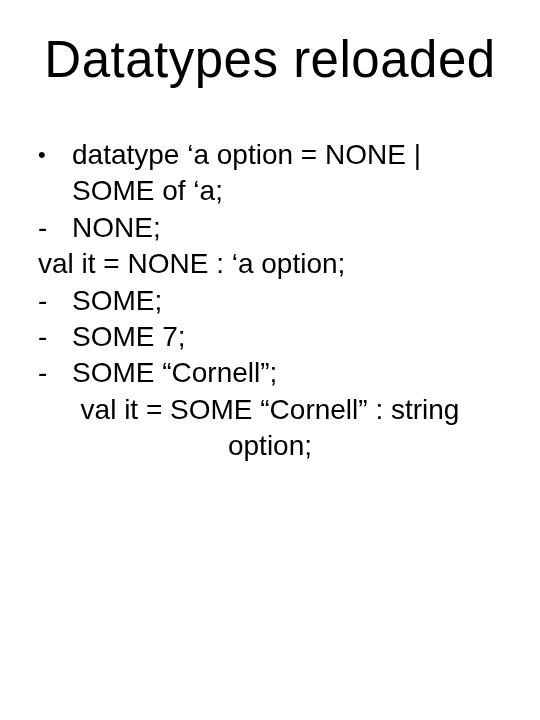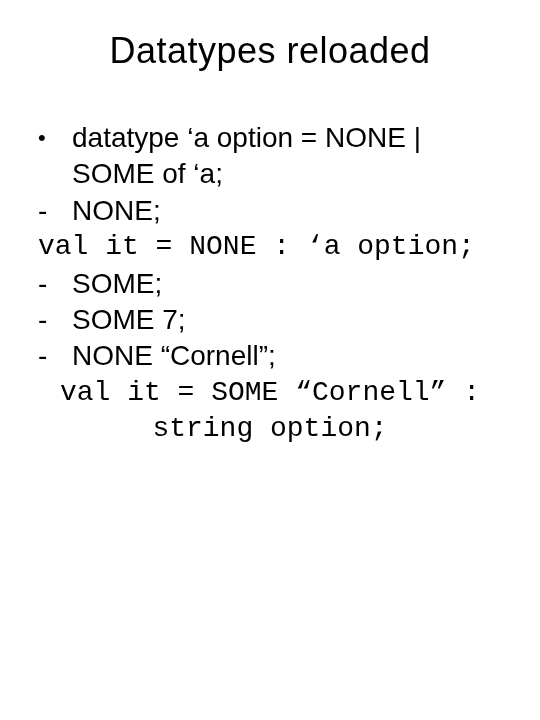--- a/index.html
+++ b/index.html
@@ -11,21 +11,21 @@
     font-family: Arial, Helvetica, sans-serif;
     color: #000000;
   }
   .slide {
     box-sizing: border-box;
     width: 540px;
     height: 720px;
     padding: 30px 38px 0 38px;
   }
   .title {
-    font-size: 36px;
+    font-size: 51px;
     text-align: center;
     margin: 0 0 48px 0;
     font-weight: normal;
     letter-spacing: 0.5px;
   }
   .body {
     font-size: 28px;
     line-height: 1.3;
   }
   .row {
@@ -45,21 +45,20 @@
   }
   .content {
     flex: 1;
   }
   .cont {
     padding-left: 34px;
     text-align: center;
   }
   .noindent {
     padding-left: 0;
-    font-family: Liberation Mono, monospace;
   }
 </style>
 </head>
 <body>
 
 <div class="slide">
   <h1 class="title">Datatypes reloaded</h1>
 
   <div class="body">
 
@@ -84,21 +83,21 @@
 
 
     <div class="row">
       <div class="marker">-</div>
       <div class="content">SOME 7;</div>
     </div>
 
 
     <div class="row">
       <div class="marker">-</div>
-      <div class="content">NONE “Cornell”;</div>
+      <div class="content">SOME “Cornell”;</div>
     </div>
 
     <div class="row noindent">
       <div class="content cont" style="padding-left:0">val it = SOME “Cornell” : string option;</div>
     </div>
 
   </div>
 </div>
 
 </body></html>

